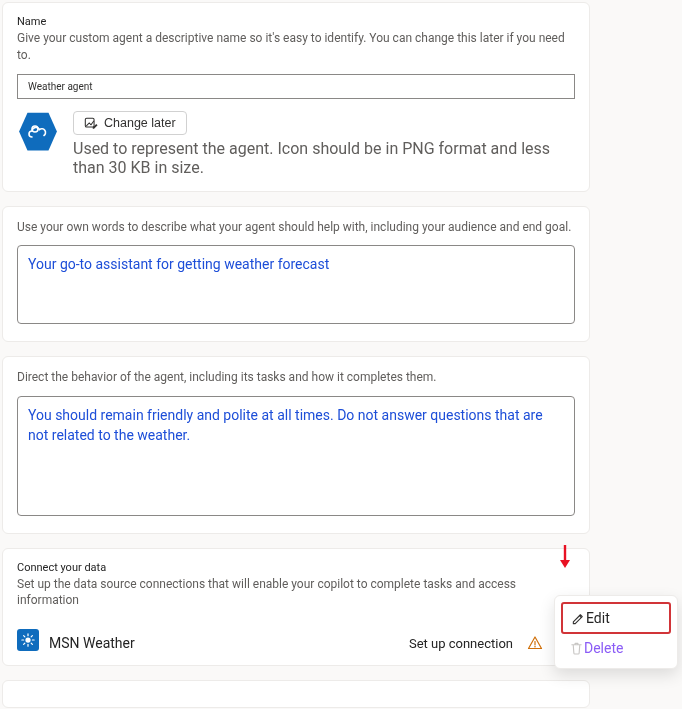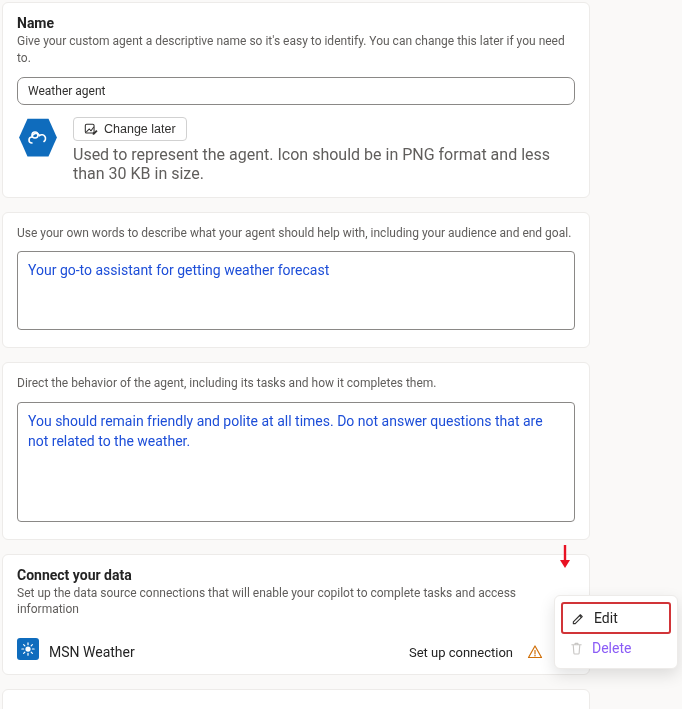--- a/index.html
+++ b/index.html
@@ -19,37 +19,37 @@
     width: 590px;
   }
   .card {
     background: #fff;
     border: 1px solid #edebe9;
     border-radius: 6px;
     padding: 12px 14px 14px 14px;
     margin-bottom: 14px;
   }
   .section-title {
-    font-weight: 700;
-    font-size: 14px;
+    font-weight: 400;
+    font-size: 11px;
     color: #242424;
     margin-bottom: 2px;
   }
   .section-hint {
     color: #605e5c;
     font-size: 12px;
     line-height: 1.4;
     margin-bottom: 10px;
   }
   .text-input {
     width: 100%;
     border: 1px solid #8a8886;
-    border-radius: 7px;
+    border-radius: 0;
     padding: 6px 10px;
-    font-size: 12px;
+    font-size: 10px;
     font-family: inherit;
     color: #323130;
     background: #fff;
   }
   .text-area {
     width: 100%;
     border: 1px solid #8a8886;
     border-radius: 4px;
     padding: 8px 10px;
     font-size: 14px;
@@ -152,21 +152,20 @@
     width: 124px;
     background: #fff;
     border: 1px solid #edebe9;
     border-radius: 6px;
     box-shadow: 0 6px 16px rgba(0,0,0,0.12);
     padding: 6px;
   }
   .ctx-item {
     display:flex;
     align-items:center;
-    gap:8px;
     padding: 6px 8px;
     border-radius: 3px;
     font-size: 14px;
     cursor:pointer;
   }
   .ctx-item.edit {
     border: 2px solid #d13438;
     color: #242424;
   }
   .ctx-item.disabled {

